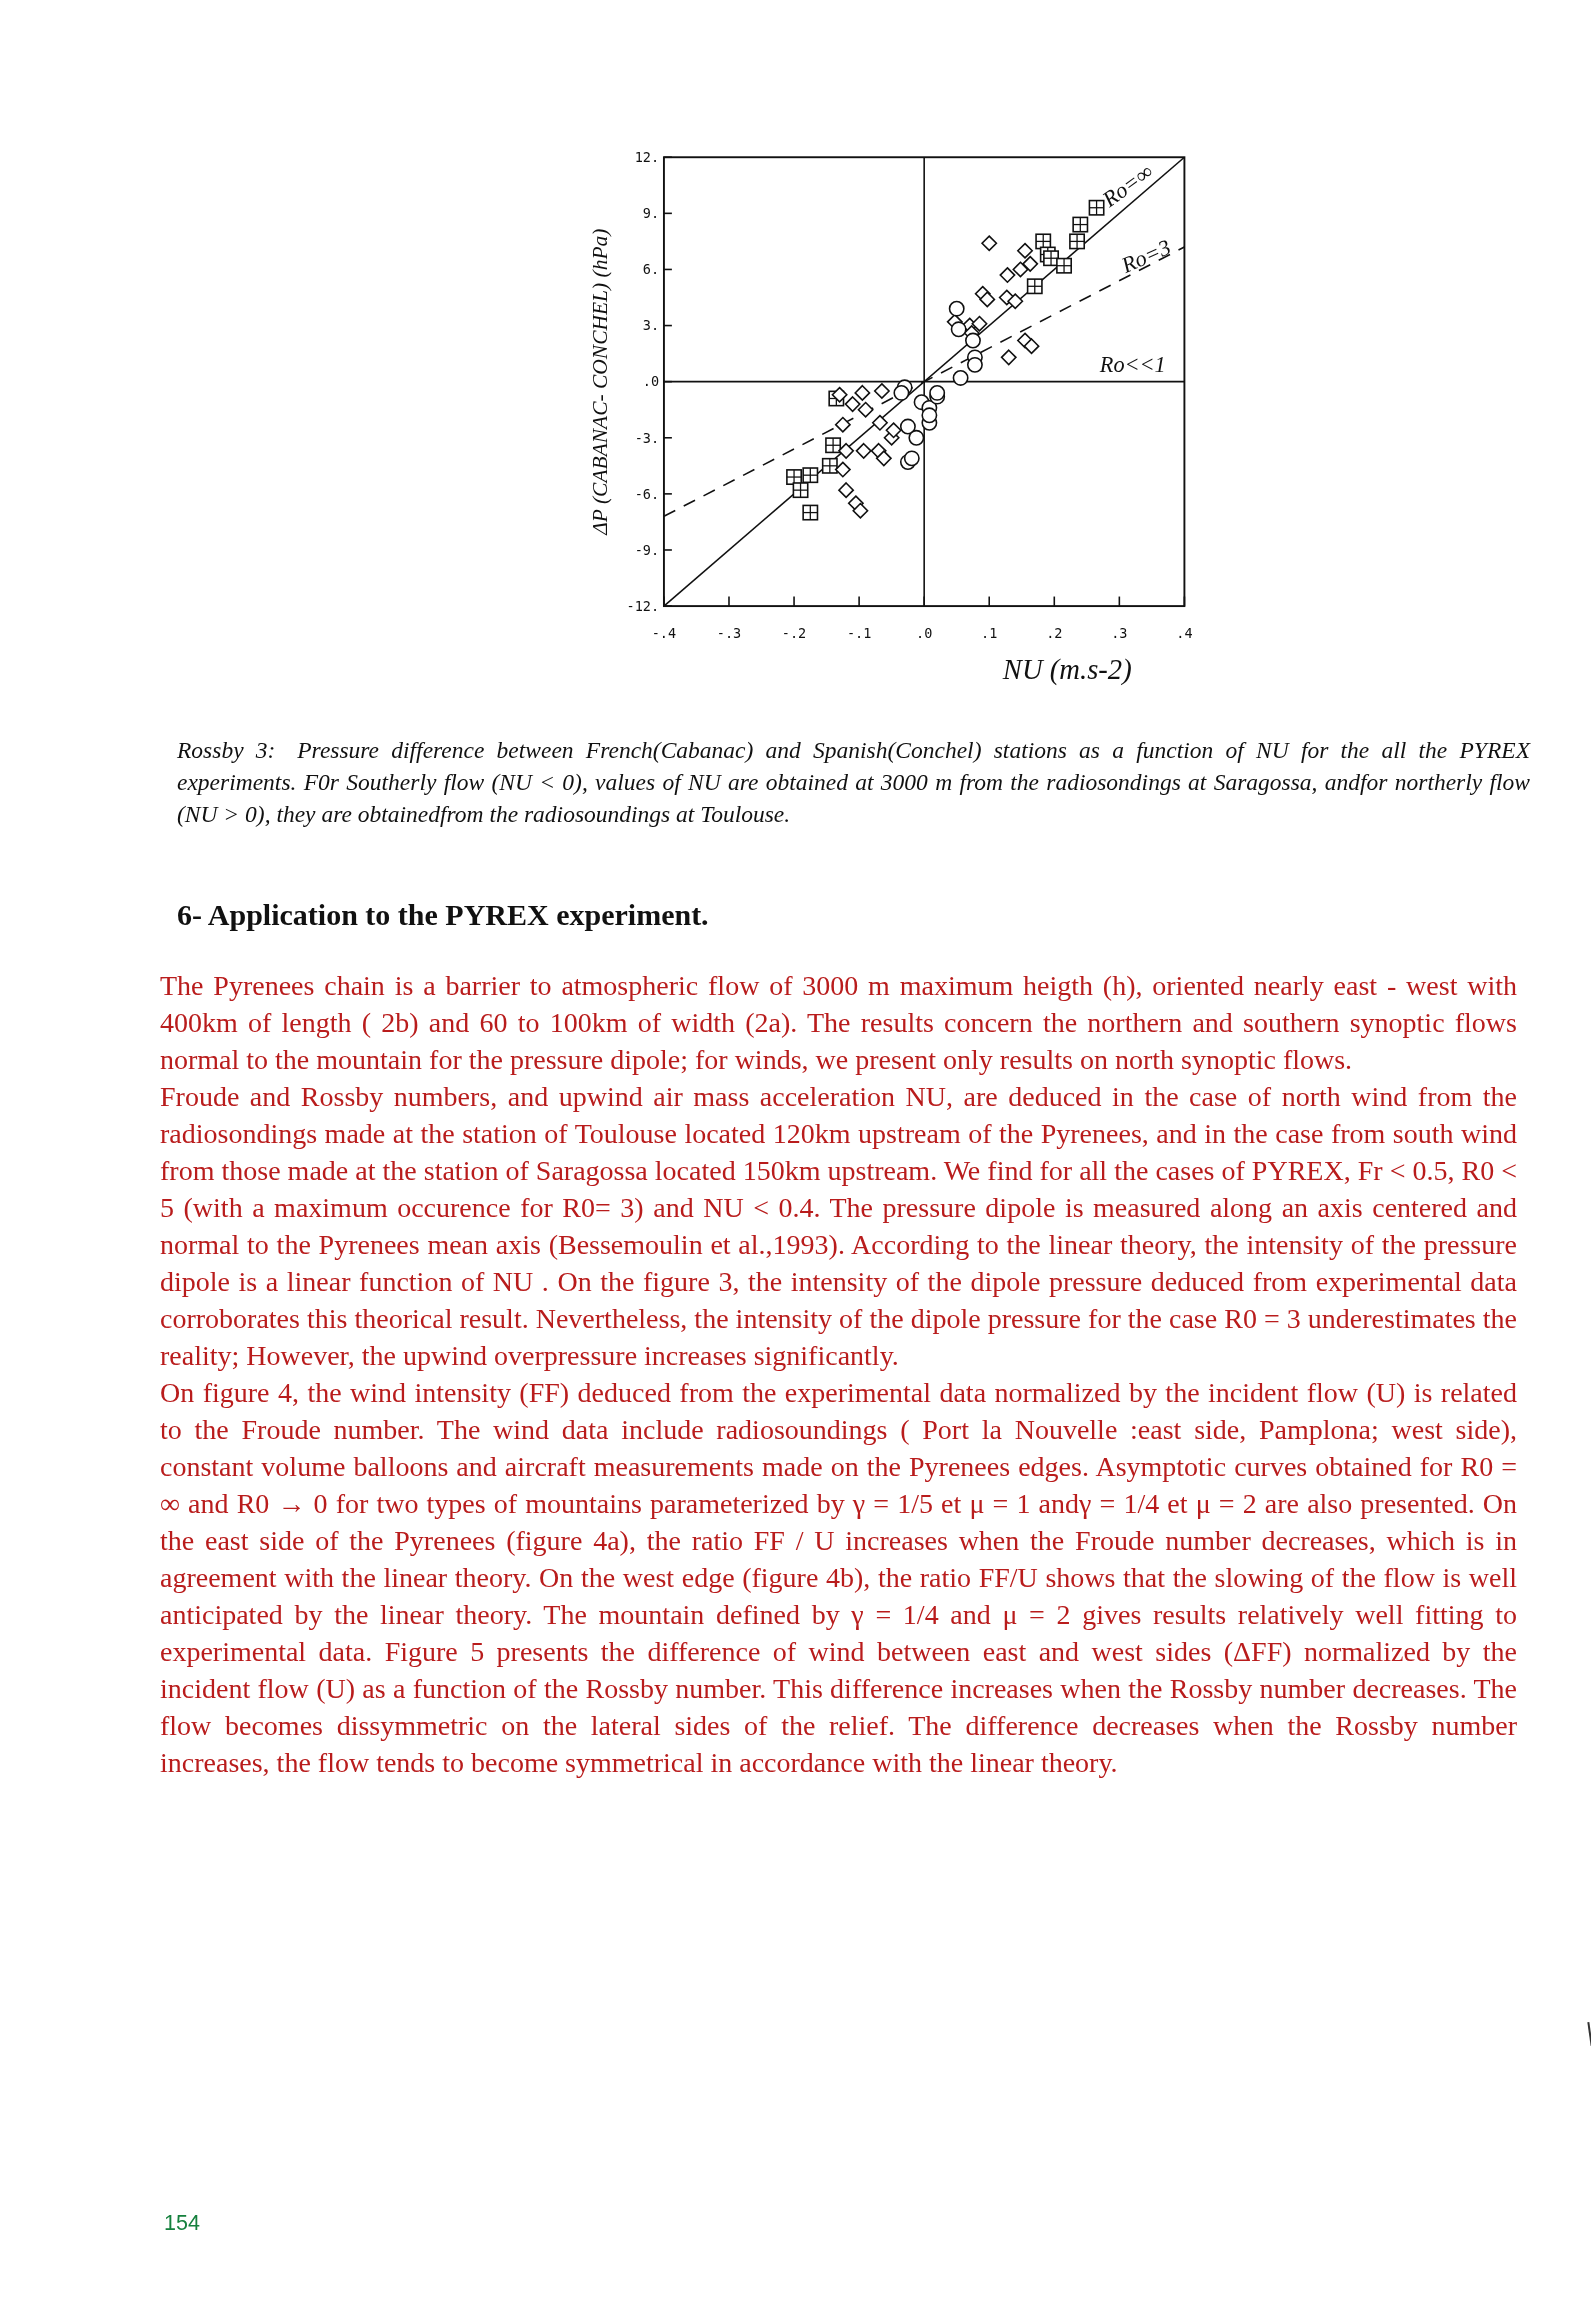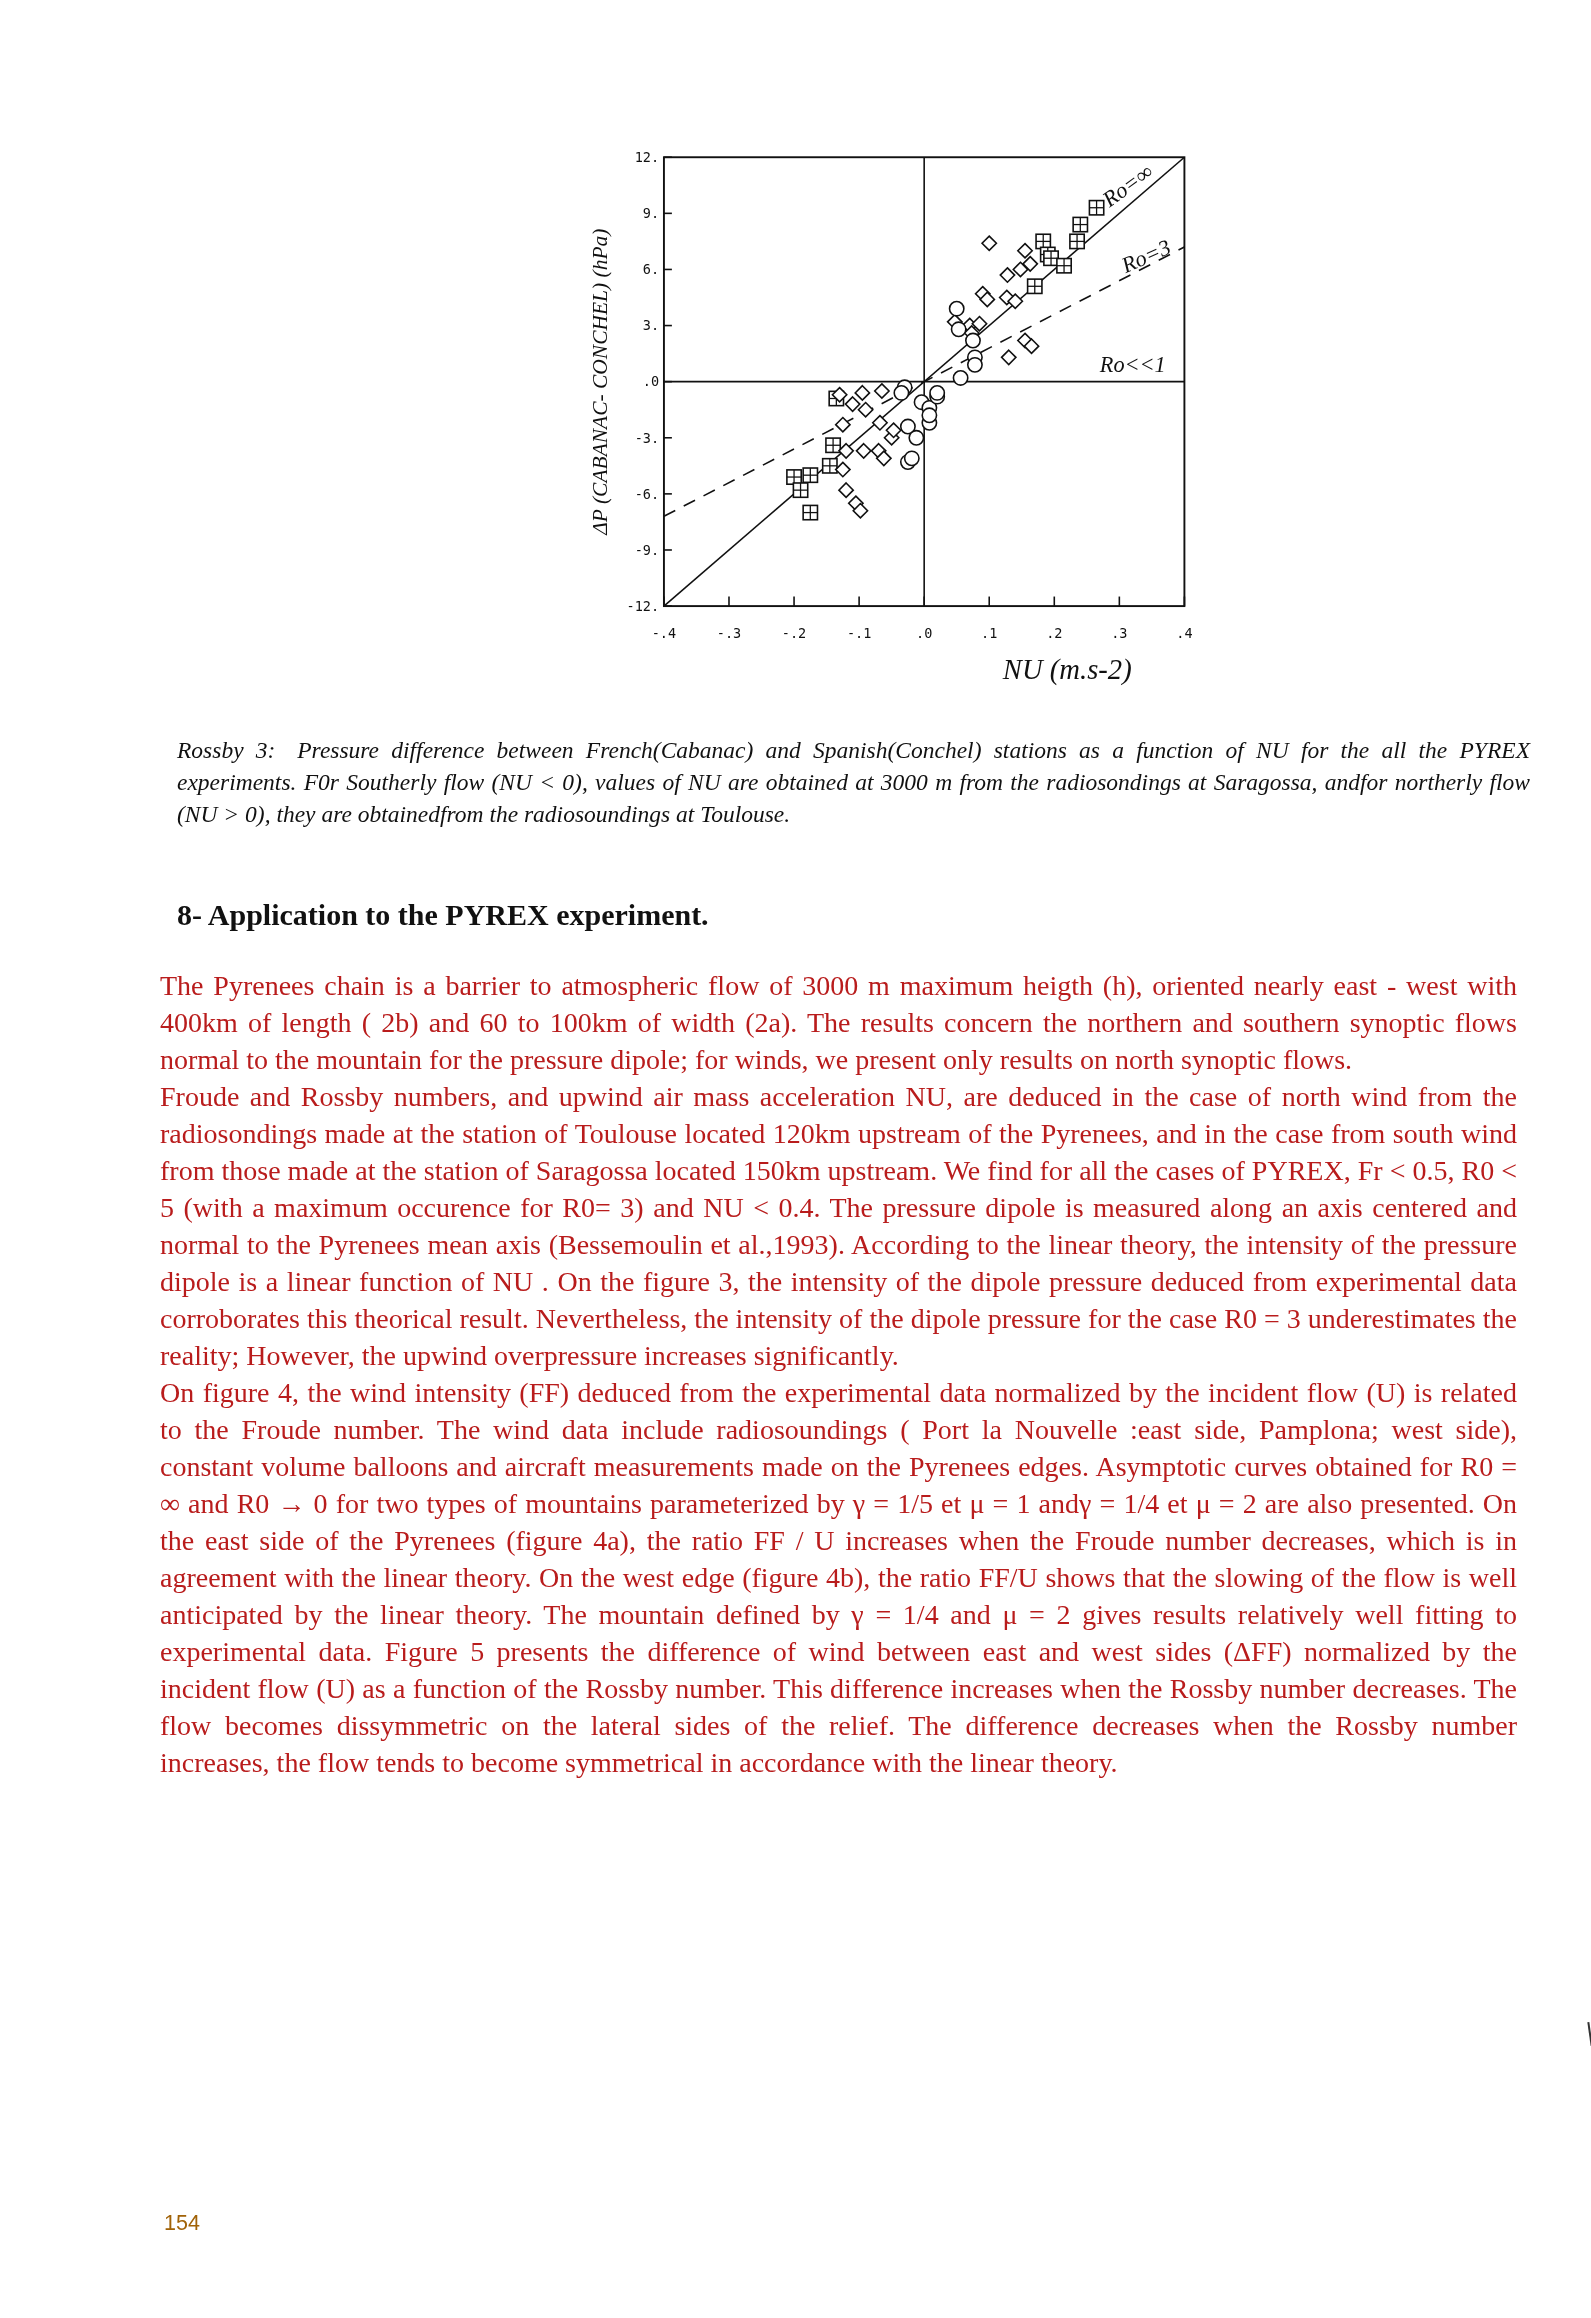--- a/index.html
+++ b/index.html
@@ -25,21 +25,21 @@
   .section-heading { position: absolute; left: 177px; top: 898px;
              font-family: "Liberation Serif", serif; font-weight: bold; font-size: 30px; color: #111; margin: 0; }
 
   
   .body-text { position: absolute; left: 160px; top: 967px; width: 1357px;
              font-family: "Liberation Serif", serif; font-size: 28px; line-height: 37px;
              text-align: justify; color: #b91c1c; }
   .body-text p { margin: 0; }
 
   .page-number { position: absolute; left: 164px; top: 2211px;
-             font-family: "Liberation Sans", sans-serif; font-size: 21.5px; color: #a16207; }
+             font-family: "Liberation Sans", sans-serif; font-size: 21.5px; color: #15803d; }
   .margin-mark { position: absolute; left: 1589px; top: 2022px; width: 1.6px; height: 24px; background: #333; transform: rotate(-8deg); }
 </style>
 </head>
 <body>
 
 <div class="page">
 
   <div class="figure">
     <svg id="chart" width="685" height="573" viewBox="0 0 860 720">
 
@@ -186,21 +186,21 @@
         <text x="0" y="0" class="ylabel" text-anchor="middle" transform="translate(62,320) rotate(-90)">ΔP (CABANAC- CONCHEL) (hPa)</text>
         <text x="640.8499999999999" y="694" class="xlabel" text-anchor="middle">NU (m.s-2)</text>
       </svg>
   </div>
 
   <div class="caption">
     <span class="lbl">Rossby 3:</span>
     <span>Pressure difference between French(Cabanac) and Spanish(Conchel) stations as a function of NU for the all the PYREX experiments. F0r Southerly flow (NU &lt; 0), values of NU are obtained at 3000 m from the radiosondings at Saragossa, andfor northerly flow (NU &gt; 0), they are obtainedfrom the radiosoundings at Toulouse.</span>
   </div>
 
-  <h2 class="section-heading">8- Application to the PYREX experiment.</h2>
+  <h2 class="section-heading">6- Application to the PYREX experiment.</h2>
 
   <div class="body-text">
     <p>The Pyrenees chain is a barrier to atmospheric flow of 3000 m maximum heigth (h), oriented nearly east - west with 400km of length ( 2b) and 60 to 100km of width (2a). The results concern the northern and southern synoptic flows normal to the mountain for the pressure dipole; for winds, we present only results on north synoptic flows.</p>
     <p>Froude and Rossby numbers, and upwind air mass acceleration NU, are deduced in the case of north wind from the radiosondings made at the station of Toulouse located 120km upstream of the Pyrenees, and in the case from south wind from those made at the station of Saragossa located 150km upstream. We find for all the cases of PYREX, Fr &lt; 0.5, R0 &lt; 5 (with a maximum occurence for R0= 3) and NU &lt; 0.4. The pressure dipole is measured along an axis centered and normal to the Pyrenees mean axis (Bessemoulin et al.,1993). According to the linear theory, the intensity of the pressure dipole is a linear function of NU . On the figure 3, the intensity of the dipole pressure deduced from experimental data corroborates this theorical result. Nevertheless, the intensity of the dipole pressure for the case R0 = 3 underestimates the reality; However, the upwind overpressure increases significantly.</p>
     <p>On figure 4, the wind intensity (FF) deduced from the experimental data normalized by the incident flow (U) is related to the Froude number. The wind data include radiosoundings ( Port la Nouvelle :east side, Pamplona; west side), constant volume balloons and aircraft measurements made on the Pyrenees edges. Asymptotic curves obtained for R0 = ∞ and R0 → 0 for two types of mountains parameterized by γ = 1/5 et μ = 1 andγ = 1/4 et μ = 2 are also presented. On the east side of the Pyrenees (figure 4a), the ratio FF / U increases when the Froude number decreases, which is in agreement with the linear theory. On the west edge (figure 4b), the ratio FF/U shows that the slowing of the flow is well anticipated by the linear theory. The mountain defined by γ = 1/4 and μ = 2 gives results relatively well fitting to experimental data. Figure 5 presents the difference of wind between east and west sides (ΔFF) normalized by the incident flow (U) as a function of the Rossby number. This difference increases when the Rossby number decreases. The flow becomes dissymmetric on the lateral sides of the relief. The difference decreases when the Rossby number increases, the flow tends to become symmetrical in accordance with the linear theory.</p>
   </div>
 
   <div class="page-number">154</div>
   <div class="margin-mark"></div>
 </div>

